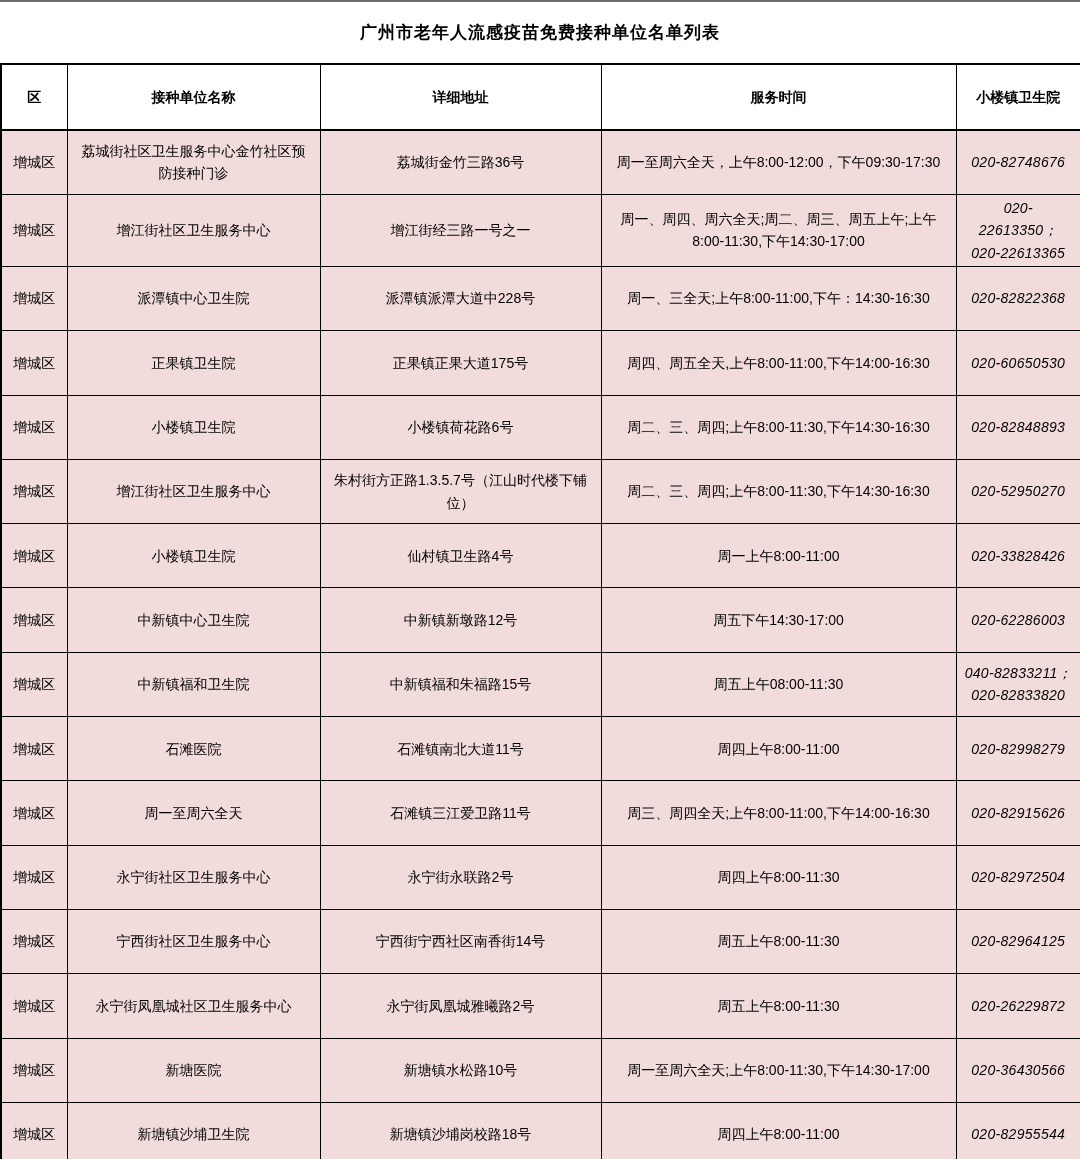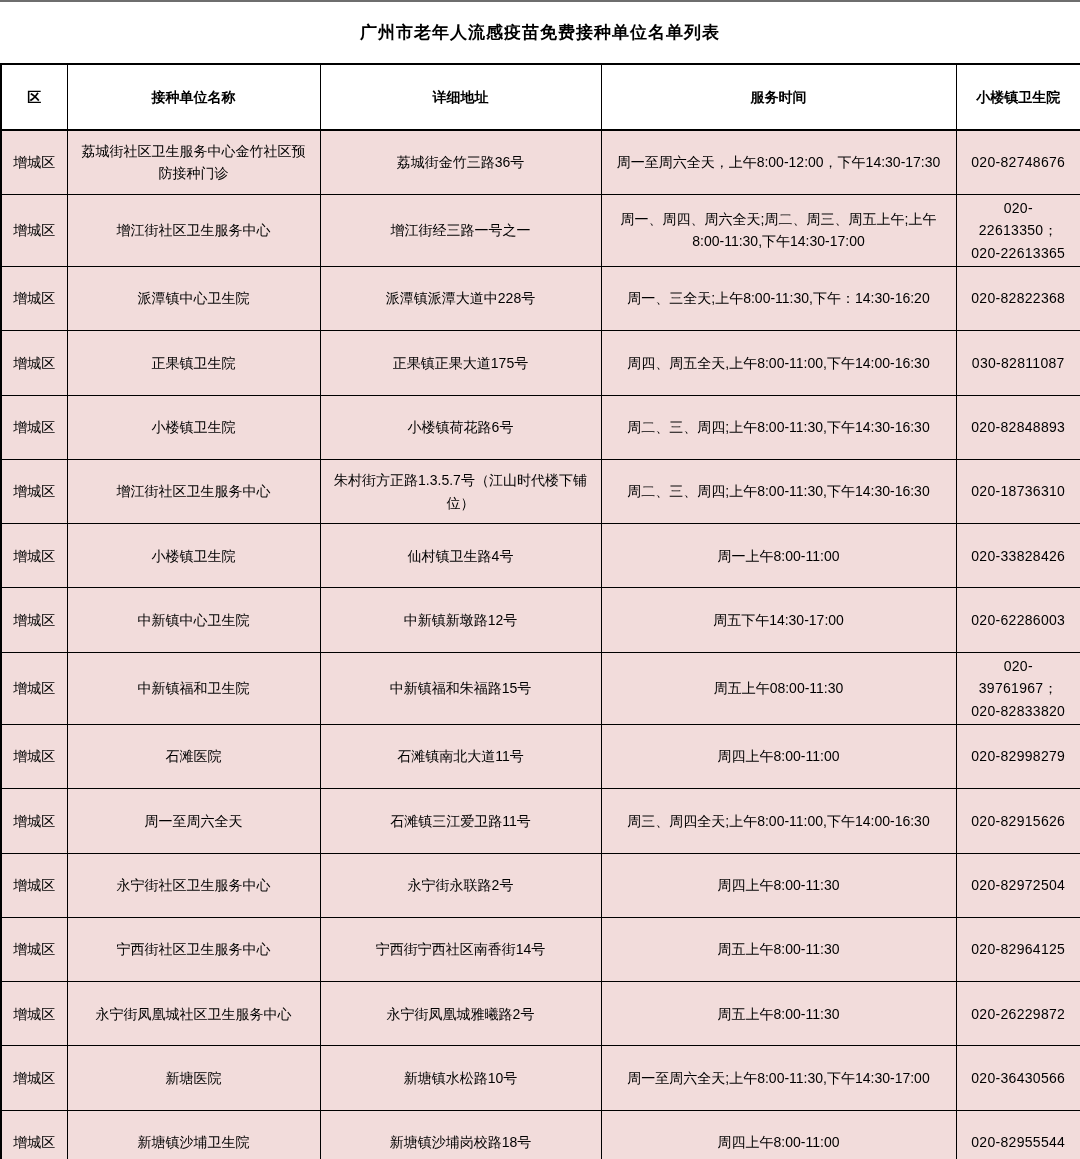--- a/index.html
+++ b/index.html
@@ -27,21 +27,21 @@
   }
   table.units th{
     height:66px;background:#ffffff;
     font-size:14px;font-weight:bold;
     border-bottom:2px solid #000000;
   }
   table.units td{
     height:64.3px;background:#f2dcdb;
     font-size:14px;font-weight:normal;
   }
-  td.phone{white-space:pre-line;font-size:13.5px;letter-spacing:0.3px;}
+  td.phone{white-space:pre-line;font-size:13.5px;letter-spacing:0.3px;font-style:italic;}
   td.addr-small{font-size:12px;}
   col.c-district{width:66px;}
   col.c-name{width:253px;}
   col.c-address{width:281px;}
   col.c-hours{width:355px;}
   col.c-phone{width:125px;}
 </style>
 </head>
 <body>
 
@@ -64,79 +64,79 @@
         <th>详细地址</th>
         <th>服务时间</th>
         <th>小楼镇卫生院</th>
       </tr>
     </thead>
     <tbody>
       <tr>
         <td>增城区</td>
         <td>荔城街社区卫生服务中心金竹社区预防接种门诊</td>
         <td>荔城街金竹三路36号</td>
-        <td>周一至周六全天，上午8:00-12:00，下午14:30-17:30</td>
+        <td>周一至周六全天，上午8:00-12:00，下午09:30-17:30</td>
         <td class="phone">020-82748676</td>
       </tr>
       <tr>
         <td>增城区</td>
         <td>增江街社区卫生服务中心</td>
         <td>增江街经三路一号之一</td>
         <td>周一、周四、周六全天;周二、周三、周五上午;上午8:00-11:30,下午14:30-17:00</td>
         <td class="phone">020-22613350；
 020-22613365</td>
       </tr>
       <tr>
         <td>增城区</td>
         <td>派潭镇中心卫生院</td>
         <td>派潭镇派潭大道中228号</td>
-        <td>周一、三全天;上午8:00-11:30,下午：14:30-16:20</td>
+        <td>周一、三全天;上午8:00-11:00,下午：14:30-16:30</td>
         <td class="phone">020-82822368</td>
       </tr>
       <tr>
         <td>增城区</td>
         <td>正果镇卫生院</td>
         <td>正果镇正果大道175号</td>
         <td>周四、周五全天,上午8:00-11:00,下午14:00-16:30</td>
-        <td class="phone">030-82811087</td>
+        <td class="phone">020-60650530</td>
       </tr>
       <tr>
         <td>增城区</td>
         <td>小楼镇卫生院</td>
         <td>小楼镇荷花路6号</td>
         <td>周二、三、周四;上午8:00-11:30,下午14:30-16:30</td>
         <td class="phone">020-82848893</td>
       </tr>
       <tr>
         <td>增城区</td>
         <td>增江街社区卫生服务中心</td>
         <td class="addr-small">朱村街方正路1.3.5.7号（江山时代楼下铺位）</td>
         <td>周二、三、周四;上午8:00-11:30,下午14:30-16:30</td>
-        <td class="phone">020-18736310</td>
+        <td class="phone">020-52950270</td>
       </tr>
       <tr>
         <td>增城区</td>
         <td>小楼镇卫生院</td>
         <td>仙村镇卫生路4号</td>
         <td>周一上午8:00-11:00</td>
         <td class="phone">020-33828426</td>
       </tr>
       <tr>
         <td>增城区</td>
         <td>中新镇中心卫生院</td>
         <td>中新镇新墩路12号</td>
         <td>周五下午14:30-17:00</td>
         <td class="phone">020-62286003</td>
       </tr>
       <tr>
         <td>增城区</td>
         <td>中新镇福和卫生院</td>
         <td>中新镇福和朱福路15号</td>
         <td>周五上午08:00-11:30</td>
-        <td class="phone">020-39761967；
+        <td class="phone">040-82833211；
 020-82833820</td>
       </tr>
       <tr>
         <td>增城区</td>
         <td>石滩医院</td>
         <td>石滩镇南北大道11号</td>
         <td>周四上午8:00-11:00</td>
         <td class="phone">020-82998279</td>
       </tr>
       <tr>

